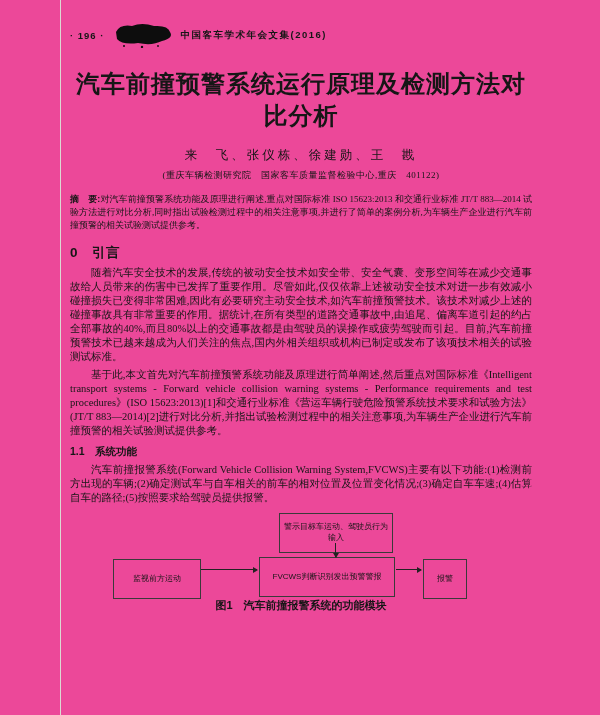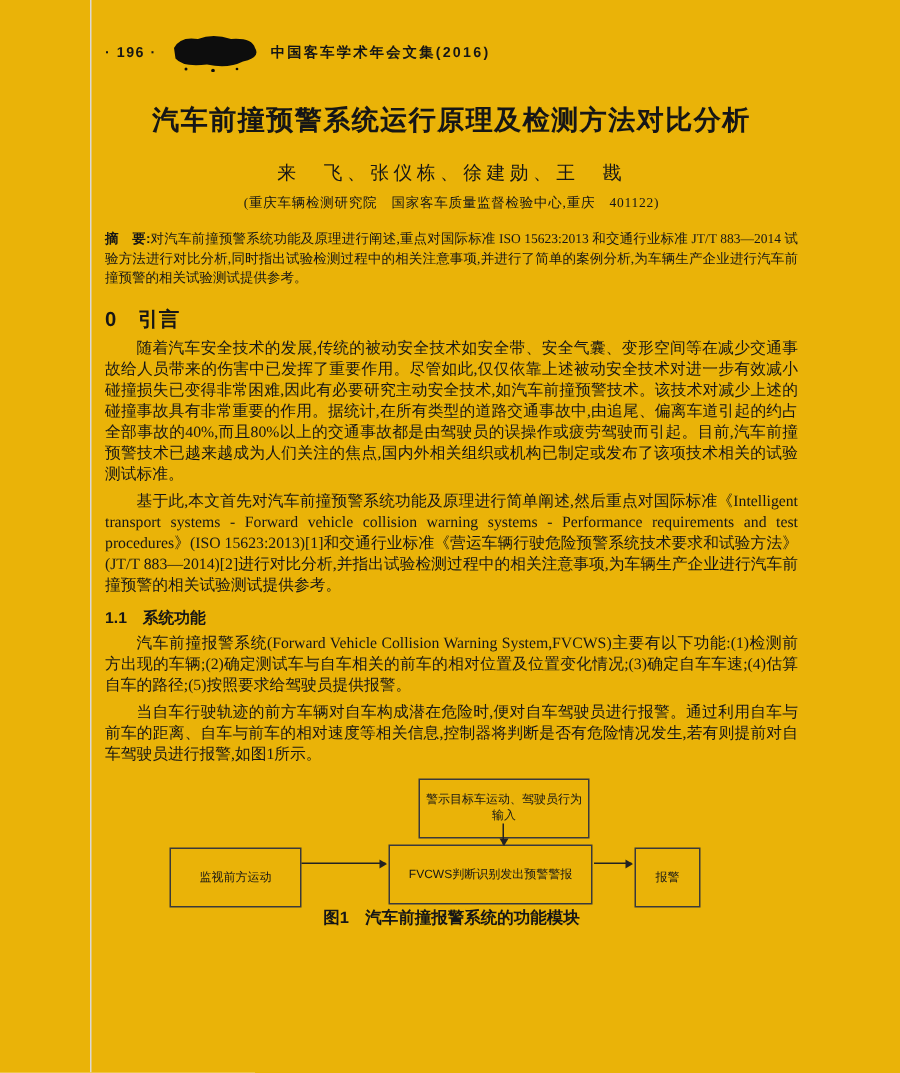--- a/index.html
+++ b/index.html
@@ -1,29 +1,29 @@
 <!DOCTYPE html>
 <html><head>
 <meta charset="utf-8">
 <style>
   * { margin:0; padding:0; box-sizing:border-box; }
   html,body { width:600px; height:715px; }
   body { background:#ffffff; font-family:"Liberation Serif","DejaVu Serif",serif; }
-  .page { position:relative; width:600px; height:715px; background:#eab308; color:#161616; overflow:hidden; }
+  .page { position:relative; width:600px; height:715px; background:#ec4899; color:#161616; overflow:hidden; }
   .scan-edge { position:absolute; left:60px; top:0; bottom:0; width:1px; background:#dcd9d3; }
   .content { position:absolute; left:70px; top:24px; width:462px; }
 
   .header { display:flex; align-items:center; height:22px;
             font-family:"Liberation Sans","DejaVu Sans",sans-serif; font-size:9.5px; }
   .pagenum { font-weight:bold; letter-spacing:1px; }
   .stamp { margin-left:8px; margin-right:6px; line-height:0; }
   .journal { font-weight:bold; letter-spacing:1.5px; }
 
   .title { margin-top:22px; text-align:center; font-family:"Liberation Sans","DejaVu Sans",sans-serif;
-           font-size:18px; font-weight:bold; letter-spacing:1px; }
+           font-size:24px; font-weight:bold; letter-spacing:1px; }
   .authors { margin-top:15px; text-align:center; font-size:12.5px; letter-spacing:3px; }
   .affiliation { margin-top:5px; text-align:center; font-size:9px; letter-spacing:0.5px; }
 
   .abstract { margin-top:11px; font-size:9px; line-height:13px; text-align:justify; }
   .keywords { margin-top:3px; font-size:9px; line-height:13px; }
   .lbl { font-family:"Liberation Sans","DejaVu Sans",sans-serif; font-weight:bold; }
 
   .sec { margin-top:12px; font-family:Liberation Sans, sans-serif;
          font-size:13.5px; font-weight:bold; letter-spacing:0.5px; }
   .subsec { margin-top:7px; font-family:"Liberation Sans","DejaVu Sans",sans-serif;
@@ -83,21 +83,20 @@
 
     <p class="abstract"><b class="lbl">摘　要:</b><span>对汽车前撞预警系统功能及原理进行阐述,重点对国际标准 ISO 15623:2013 和交通行业标准 JT/T 883—2014 试验方法进行对比分析,同时指出试验检测过程中的相关注意事项,并进行了简单的案例分析,为车辆生产企业进行汽车前撞预警的相关试验测试提供参考。</span></p>
 
 
     <h2 class="sec">0　引言</h2>
     <p class="body">随着汽车安全技术的发展,传统的被动安全技术如安全带、安全气囊、变形空间等在减少交通事故给人员带来的伤害中已发挥了重要作用。尽管如此,仅仅依靠上述被动安全技术对进一步有效减小碰撞损失已变得非常困难,因此有必要研究主动安全技术,如汽车前撞预警技术。该技术对减少上述的碰撞事故具有非常重要的作用。据统计,在所有类型的道路交通事故中,由追尾、偏离车道引起的约占全部事故的40%,而且80%以上的交通事故都是由驾驶员的误操作或疲劳驾驶而引起。目前,汽车前撞预警技术已越来越成为人们关注的焦点,国内外相关组织或机构已制定或发布了该项技术相关的试验测试标准。</p>
     <p class="body">基于此,本文首先对汽车前撞预警系统功能及原理进行简单阐述,然后重点对国际标准《Intelligent transport systems - Forward vehicle collision warning systems - Performance requirements and test procedures》(ISO 15623:2013)[1]和交通行业标准《营运车辆行驶危险预警系统技术要求和试验方法》(JT/T 883—2014)[2]进行对比分析,并指出试验检测过程中的相关注意事项,为车辆生产企业进行汽车前撞预警的相关试验测试提供参考。</p>
 
     <h3 class="subsec">1.1　系统功能</h3>
     <p class="body">汽车前撞报警系统(Forward Vehicle Collision Warning System,FVCWS)主要有以下功能:(1)检测前方出现的车辆;(2)确定测试车与自车相关的前车的相对位置及位置变化情况;(3)确定自车车速;(4)估算自车的路径;(5)按照要求给驾驶员提供报警。</p>
-    <p class="body">当自车行驶轨迹的前方车辆对自车构成潜在危险时,便对自车驾驶员进行报警。通过利用自车与前车的距离、自车与前车的相对速度等相关信息,控制器将判断是否有危险情况发生,若有则提前对自车驾驶员进行报警,如图1所示。</p>
 
     <div class="fig">
       <div class="fbox top">警示目标车运动、驾驶员行为输入</div>
       <div class="fbox left">监视前方运动</div>
       <div class="fbox mid">FVCWS判断识别发出预警警报</div>
       <div class="fbox right">报警</div>
       <div class="ar h a1"></div>
       <div class="ar h a2"></div>
       <div class="ar v a3"></div>
     </div>

